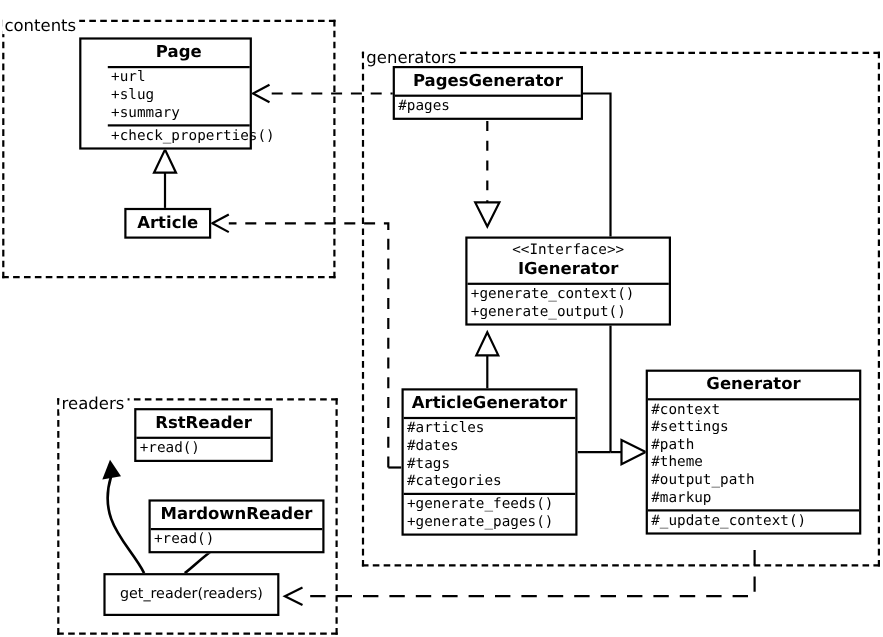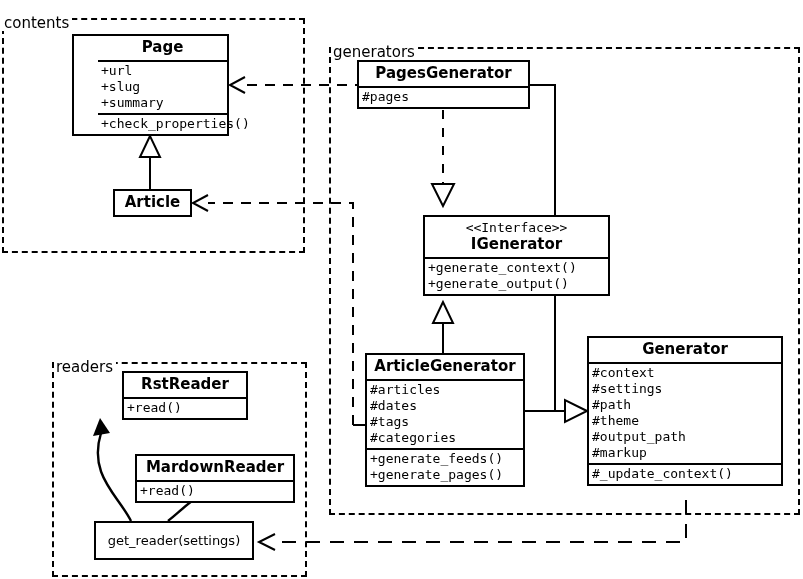--- a/index.html
+++ b/index.html
@@ -237,16 +237,16 @@
   </div>
 
   <div class="uml" style="left:135px; top:454px; width:160px;">
     <div class="uml-name">MardownReader</div>
     <div class="uml-compartment uml-sep">
       <div class="uml-item">+read()</div>
     </div>
   </div>
 
   <div class="plain-box" style="left:94px; top:521px; width:160px; height:39px;">
-    <span class="label">get_reader(settings)</span>
+    <span class="label">get_reader(readers)</span>
   </div>
 
 </div>
 
 </body></html>

